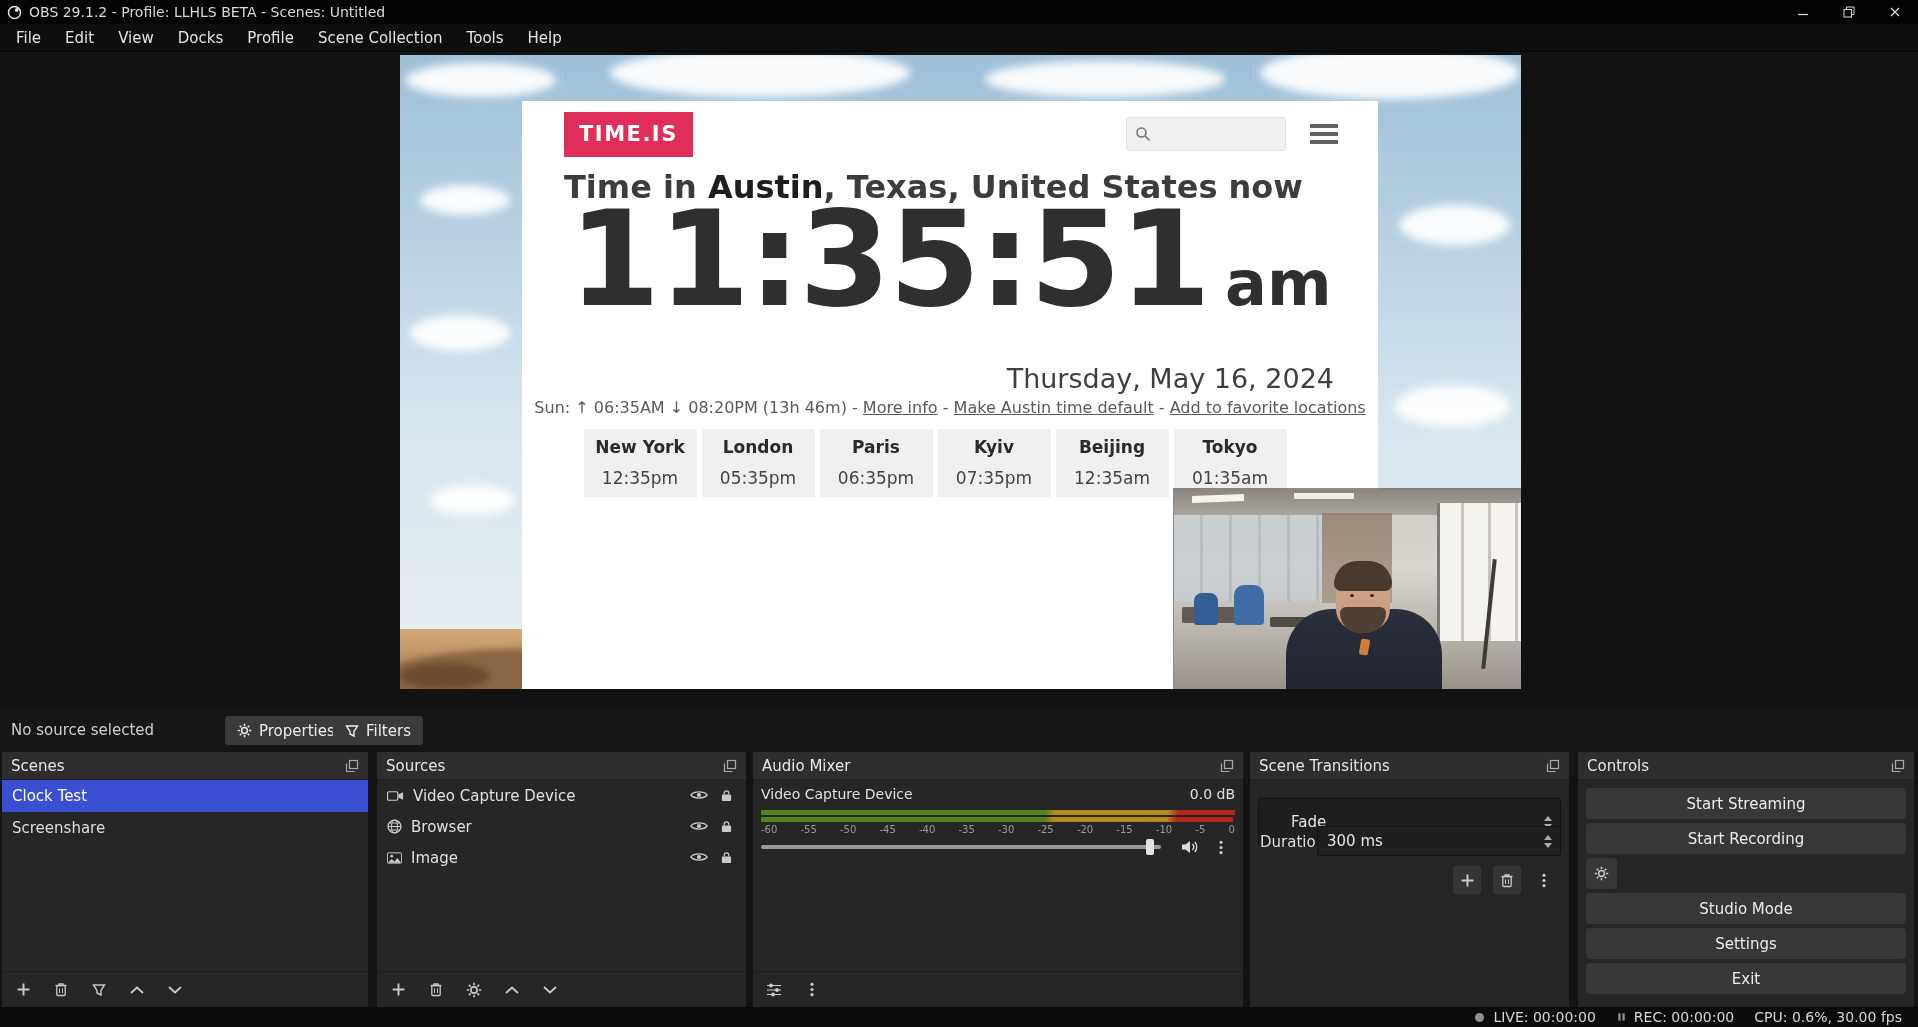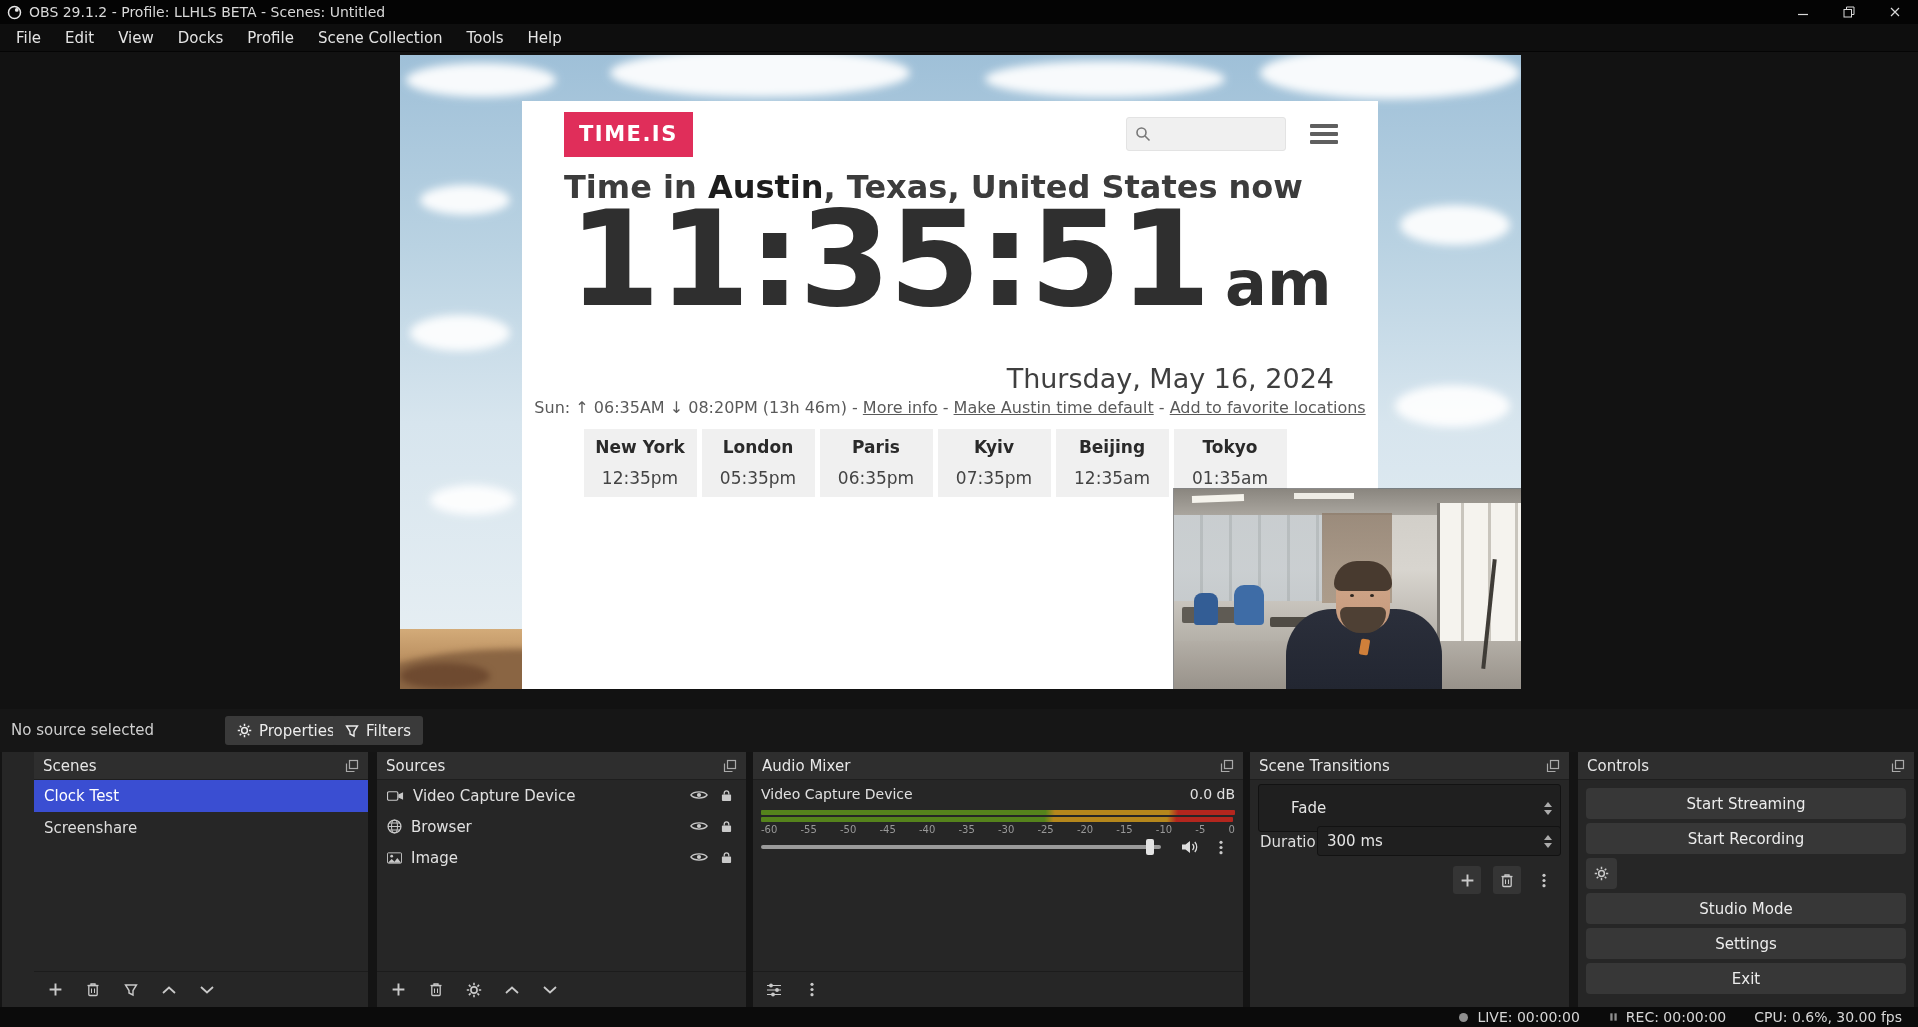--- a/index.html
+++ b/index.html
@@ -121,21 +121,21 @@
     padding:0 9px; font-size:15px; color:#e6e6e6; flex:none; border-bottom:1px solid #1e1e1e;
   }
   .panel-body { position:relative; flex:1; overflow:hidden; }
   .panel-toolbar {
     height:36px; flex:none; border-top:1px solid #1c1c1c; display:flex; align-items:center;
     padding:0 10px; gap:16px;
   }
   .ibtn { width:22px; height:22px; display:flex; align-items:center; justify-content:center; color:#c9c9c9; background:none; border:none; }
   .popout { color:#a9a9a9; background:none; border:none; display:flex; }
 
-  #scenes-panel { left:2px; width:366px;padding-left:32px; }
+  #scenes-panel { left:2px; width:366px; }
   #sources-panel { left:377px; width:369px; }
   #mixer-panel { left:753px; width:490px; }
   #transitions-panel { left:1250px; width:319px; }
   #controls-panel { left:1578px; width:336px; }
 
   .scene-item { height:32px; line-height:32px; padding-left:10px; font-size:15px; color:#dedede; }
   .scene-item.selected { background:#3a4ed2; color:#ffffff; }
 
   .source-row { height:31px; display:flex; align-items:center; padding:0 14px 0 10px; gap:9px; font-size:15px; color:#e0e0e0; }
   .source-row .src-label { flex:1; white-space:nowrap; overflow:hidden; }
@@ -155,40 +155,40 @@
 
   
   .field {
     position:absolute; background:#1f1f1f; border:1px solid #121212; border-radius:3px;
     display:flex; align-items:center; font-size:15px; color:#e4e4e4; padding-left:9px;
   }
   .spinners { margin-left:auto; display:flex; flex-direction:column; gap:3px; padding-right:8px; }
   .arr { width:0; height:0; border-left:4px solid transparent; border-right:4px solid transparent; }
   .arr.up { border-bottom:5px solid #ababab; }
   .arr.down { border-top:5px solid #ababab; }
-  #trans-combo { top:4px; left:8px; right:8px; height:48px;padding-left:32px; }
+  #trans-combo { top:18px; left:8px; right:8px; height:48px;padding-left:32px; }
   .dur-label { position:absolute; top:53px; left:10px; font-size:15px; color:#dddddd; }
   #dur-field { top:46px; left:67px; right:8px; height:30px; }
   .trans-btns { position:absolute; top:86px; left:0; right:14px; display:flex; justify-content:flex-end; gap:12px; align-items:center; }
   .sqbtn { width:28px; height:28px; background:#353535; border:none; border-radius:3px; display:flex; align-items:center; justify-content:center; color:#c9c9c9; }
 
   
   .ctl-stack { position:absolute; top:8px; left:8px; right:8px; display:flex; flex-direction:column; gap:4px; }
   .ctl-btn {
     height:31px; display:flex; align-items:center; justify-content:center; font-size:15px;
     color:#ececec; background:#373737; border:none; border-radius:4px; font-family:inherit;
   }
   .ctl-row { display:flex; gap:2px; }
   .ctl-row .ctl-btn.grow { flex:1; }
   .ctl-gear { width:31px; flex:none; }
 
   
   #statusbar {
     position:absolute; top:1007px; left:0; width:1918px; height:20px; background:#0b0b0b;
-    display:flex; align-items:center; justify-content:flex-end; gap:28px; padding-right:16px;
+    display:flex; align-items:center; justify-content:flex-end; gap:20px; padding-right:16px;
     font-size:14px; color:#d6d6d6;
   }
   .stat-group { display:flex; align-items:center; gap:7px; }
   .stat-icon { color:#8f8f8f; display:flex; }
 </style>
 </head>
 <body>
 
 <header id="titlebar">
   <svg width="15" height="15" viewBox="0 0 16 16">

